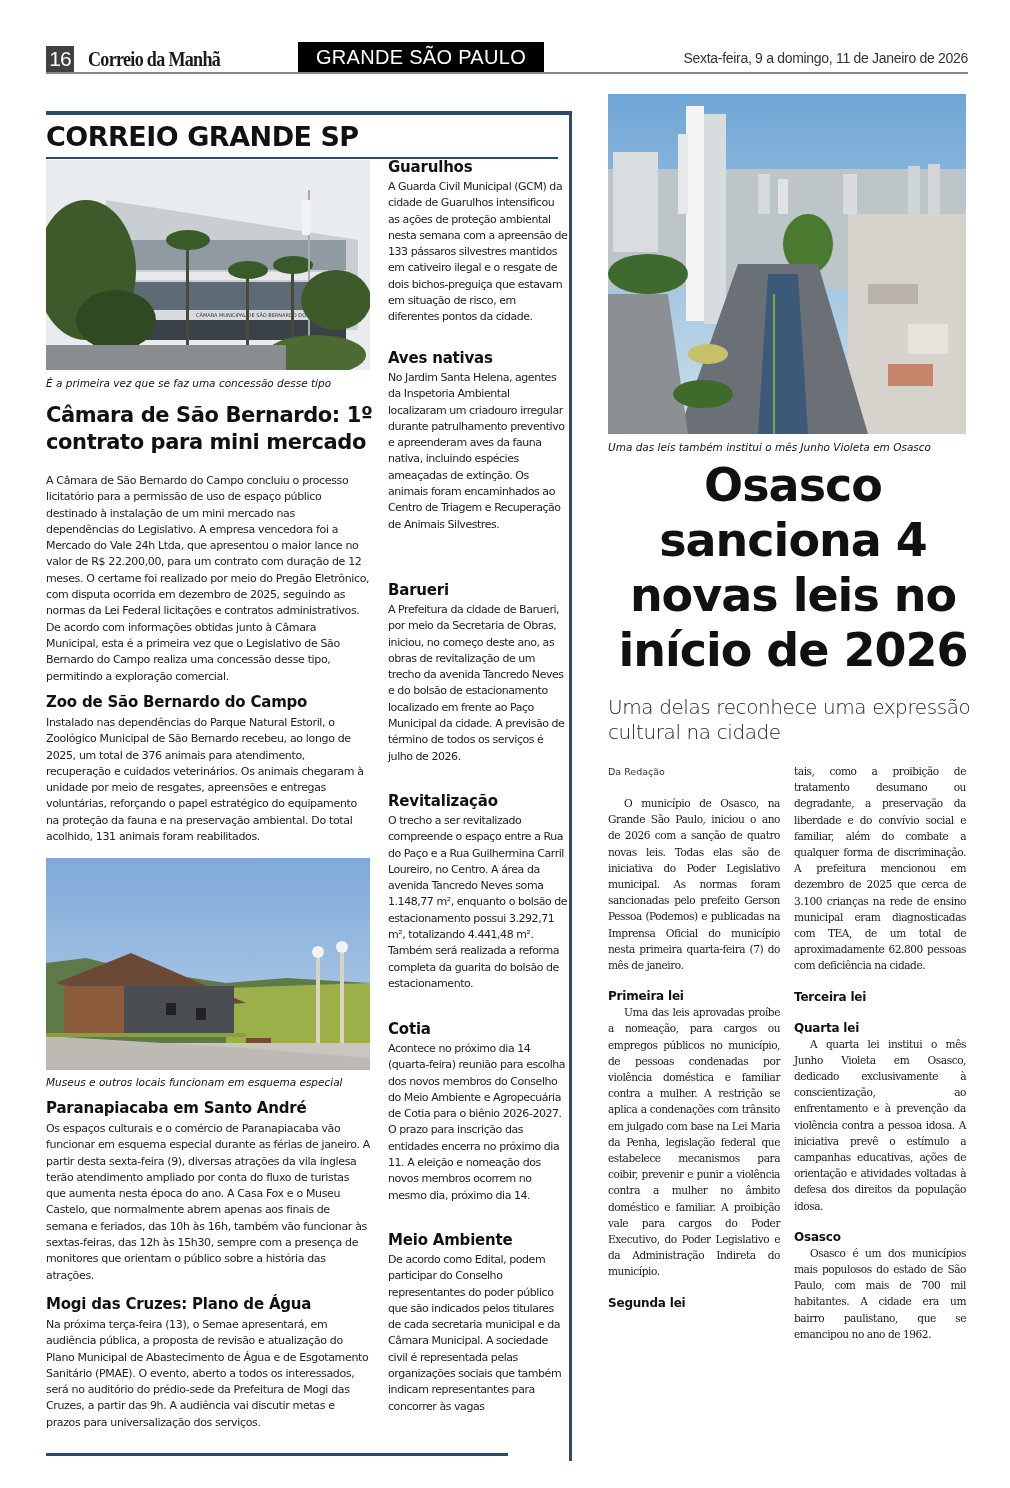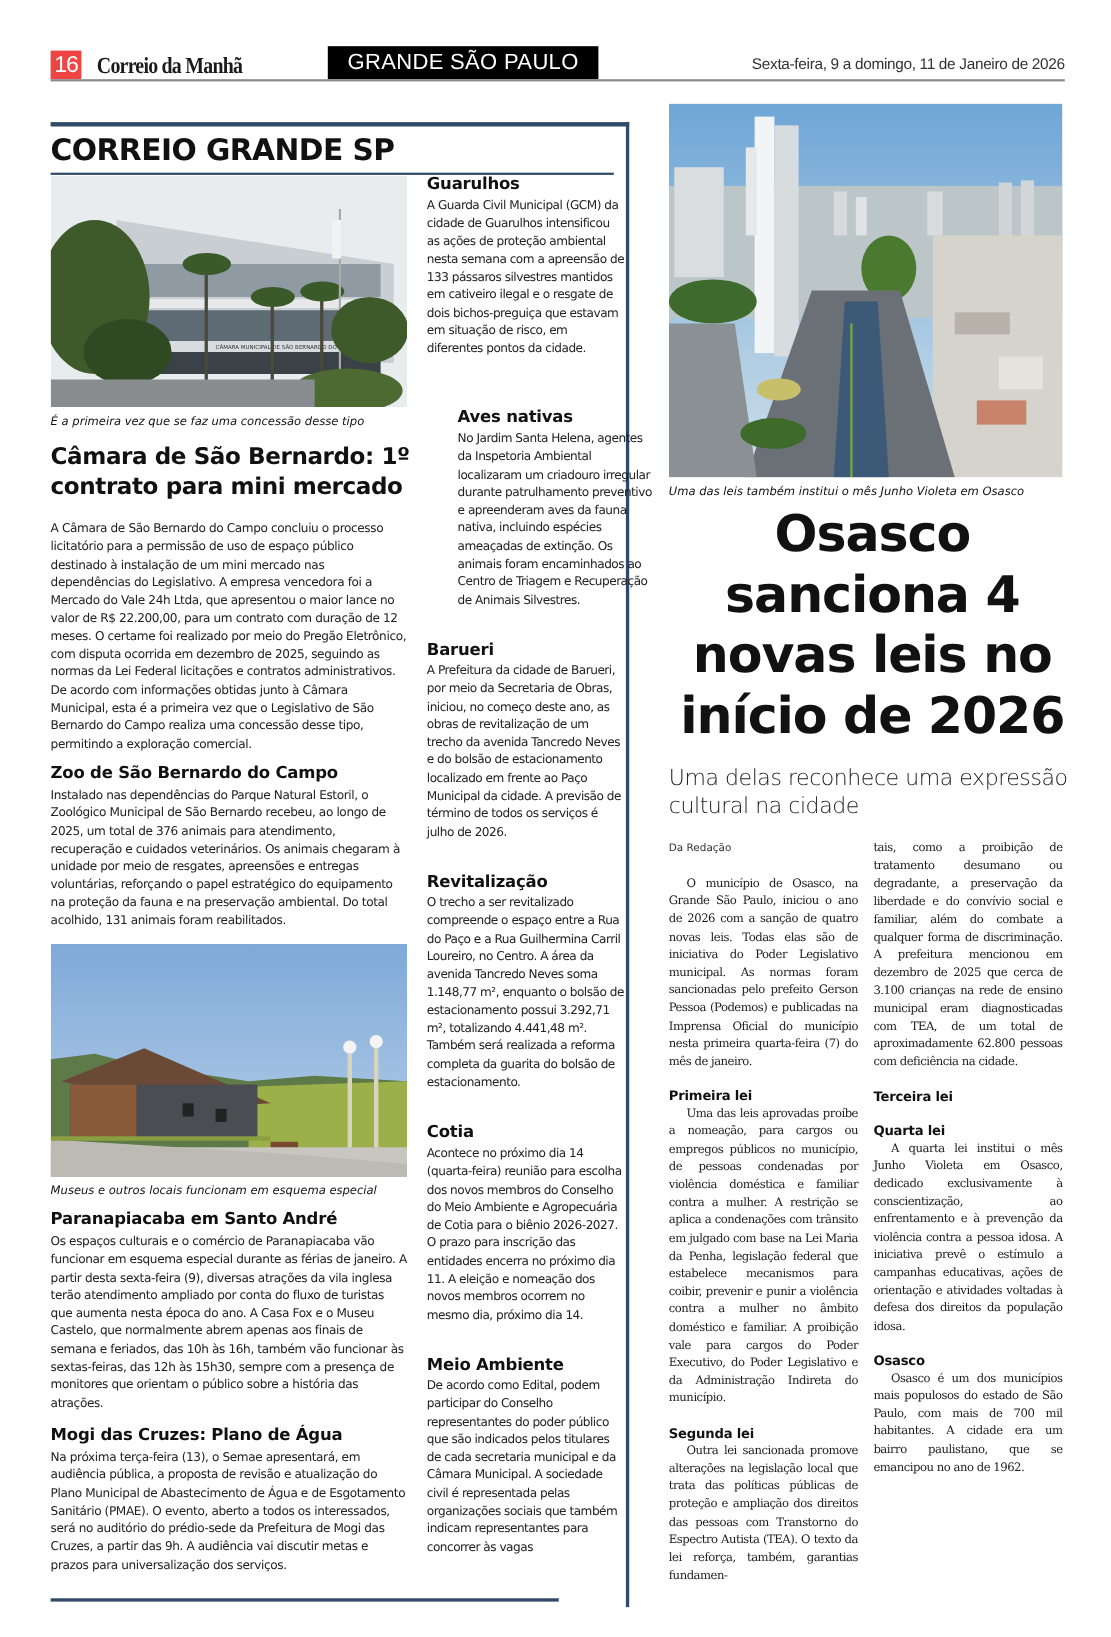--- a/index.html
+++ b/index.html
@@ -1,21 +1,21 @@
 <!DOCTYPE html>
 <html><head>
 <meta charset="utf-8">
 <style>
   * { box-sizing: border-box; margin: 0; padding: 0; }
   html, body { width: 1010px; height: 1488px; background: #ffffff; overflow: hidden; }
   body { position: relative; font-family: "DejaVu Sans", sans-serif; color: #1a1a1a; }
 
   
   .masthead { position: absolute; left: 46px; top: 46px; width: 922px; height: 26px; }
-  .page-num { position: absolute; left: 0; top: 0; width: 28px; height: 26px; background: #ef4444; color: #fff;
+  .page-num { position: absolute; left: 0; top: 0; width: 28px; height: 26px; background: #404040; color: #fff;
     font-family: "Liberation Sans", sans-serif; font-size: 21px; line-height: 26px; text-align: center; letter-spacing: -1px; }
   .paper-name { position: absolute; left: 42px; top: 1px; font-family: "Liberation Serif", serif; font-weight: bold;
     font-size: 21px; line-height: 24px; letter-spacing: -0.8px; transform: scaleX(0.86); transform-origin: left center; }
   .section-tab { position: absolute; left: 252px; top: -4px; width: 246px; height: 30px; background: #000000; color: #fff;
     font-family: "Liberation Sans", sans-serif; font-size: 20px; line-height: 30px; text-align: center; letter-spacing: 0.3px; }
   .issue-date { position: absolute; right: 0; top: 4px; font-family: "Liberation Sans", sans-serif; font-size: 14px; color: #333;
     letter-spacing: -0.3px; }
   .masthead-rule { position: absolute; left: 46px; top: 72px; width: 922px; height: 2px; background: #888; }
 
   
@@ -149,21 +149,21 @@
 <h4 class="subhead-sans" style="left:46px; top:1099px;">Paranapiacaba em Santo André</h4>
 <p class="body-sans" style="left:46px; top:1121px; width:324px;">Os espaços culturais e o comércio de Paranapiacaba vão funcionar em esquema especial durante as férias de janeiro. A partir desta sexta-feira (9), diversas atrações da vila inglesa terão atendimento ampliado por conta do fluxo de turistas que aumenta nesta época do ano. A Casa Fox e o Museu Castelo, que normalmente abrem apenas aos finais de semana e feriados, das 10h às 16h, também vão funcionar às sextas-feiras, das 12h às 15h30, sempre com a presença de monitores que orientam o público sobre a história das atrações.</p>
 
 <h4 class="subhead-sans" style="left:46px; top:1295px;">Mogi das Cruzes: Plano de Água</h4>
 <p class="body-sans" style="left:46px; top:1317px; width:324px;">Na próxima terça-feira (13), o Semae apresentará, em audiência pública, a proposta de revisão e atualização do Plano Municipal de Abastecimento de Água e de Esgotamento Sanitário (PMAE). O evento, aberto a todos os interessados, será no auditório do prédio-sede da Prefeitura de Mogi das Cruzes, a partir das 9h. A audiência vai discutir metas e prazos para universalização dos serviços.</p>
 
 <div class="mid-block" style="top:157px;">
   <h3>Guarulhos</h3>
   <p>A Guarda Civil Municipal (GCM) da cidade de Guarulhos intensificou as ações de proteção ambiental nesta semana com a apreensão de 133 pássaros silvestres mantidos em cativeiro ilegal e o resgate de dois bichos-preguiça que estavam em situação de risco, em diferentes pontos da cidade.</p>
 </div>
-<div class="mid-block" style="top:369px;margin-left:28px;">
+<div class="mid-block" style="top:348px;">
   <h3>Aves nativas</h3>
   <p>No Jardim Santa Helena, agentes da Inspetoria Ambiental localizaram um criadouro irregular durante patrulhamento preventivo e apreenderam aves da fauna nativa, incluindo espécies ameaçadas de extinção. Os animais foram encaminhados ao Centro de Triagem e Recuperação de Animais Silvestres.</p>
 </div>
 <div class="mid-block" style="top:580px;">
   <h3>Barueri</h3>
   <p>A Prefeitura da cidade de Barueri, por meio da Secretaria de Obras, iniciou, no começo deste ano, as obras de revitalização de um trecho da avenida Tancredo Neves e do bolsão de estacionamento localizado em frente ao Paço Municipal da cidade. A previsão de término de todos os serviços é julho de 2026.</p>
 </div>
 <div class="mid-block" style="top:791px;">
   <h3>Revitalização</h3>
   <p>O trecho a ser revitalizado compreende o espaço entre a Rua do Paço e a Rua Guilhermina Carril Loureiro, no Centro. A área da avenida Tancredo Neves soma 1.148,77 m², enquanto o bolsão de estacionamento possui 3.292,71 m², totalizando 4.441,48 m². Também será realizada a reforma completa da guarita do bolsão de estacionamento.</p>
@@ -223,21 +223,20 @@
 
 <h1 class="osasco-title">Osasco sanciona 4 novas leis no início de 2026</h1>
 <h2 class="osasco-sub">Uma delas reconhece uma expressão cultural na cidade</h2>
 <div class="byline">Da Redação</div>
 
 <div class="serif-col" style="left:608px; top:795px;">
   <p>O município de Osasco, na Grande São Paulo, iniciou o ano de 2026 com a sanção de quatro novas leis. Todas elas são de iniciativa do Poder Legislativo municipal. As normas foram sancionadas pelo prefeito Gerson Pessoa (Podemos) e publicadas na Imprensa Oficial do município nesta primeira quarta-feira (7) do mês de janeiro.</p>
   <h4>Primeira lei</h4>
   <p>Uma das leis aprovadas proíbe a nomeação, para cargos ou empregos públicos no município, de pessoas condenadas por violência doméstica e familiar contra a mulher. A restrição se aplica a condenações com trânsito em julgado com base na Lei Maria da Penha, legislação federal que estabelece mecanismos para coibir, prevenir e punir a violência contra a mulher no âmbito doméstico e familiar. A proibição vale para cargos do Poder Executivo, do Poder Legislativo e da Administração Indireta do município.</p>
   <h4>Segunda lei</h4>
-  <p>Outra lei sancionada promove alterações na legislação local que trata das políticas públicas de proteção e ampliação dos direitos das pessoas com Transtorno do Espectro Autista (TEA). O texto da lei reforça, também, garantias fundamen-</p>
 </div>
 
 <div class="serif-col" style="left:794px; top:763px;">
   <p class="noindent">tais, como a proibição de tratamento desumano ou degradante, a preservação da liberdade e do convívio social e familiar, além do combate a qualquer forma de discriminação. A prefeitura mencionou em dezembro de 2025 que cerca de 3.100 crianças na rede de ensino municipal eram diagnosticadas com TEA, de um total de aproximadamente 62.800 pessoas com deficiência na cidade.</p>
   <h4>Terceira lei</h4>
   <h4>Quarta lei</h4>
   <p>A quarta lei institui o mês Junho Violeta em Osasco, dedicado exclusivamente à conscientização, ao enfrentamento e à prevenção da violência contra a pessoa idosa. A iniciativa prevê o estímulo a campanhas educativas, ações de orientação e atividades voltadas à defesa dos direitos da população idosa.</p>
   <h4>Osasco</h4>
   <p>Osasco é um dos municípios mais populosos do estado de São Paulo, com mais de 700 mil habitantes. A cidade era um bairro paulistano, que se emancipou no ano de 1962.</p>
 </div>

